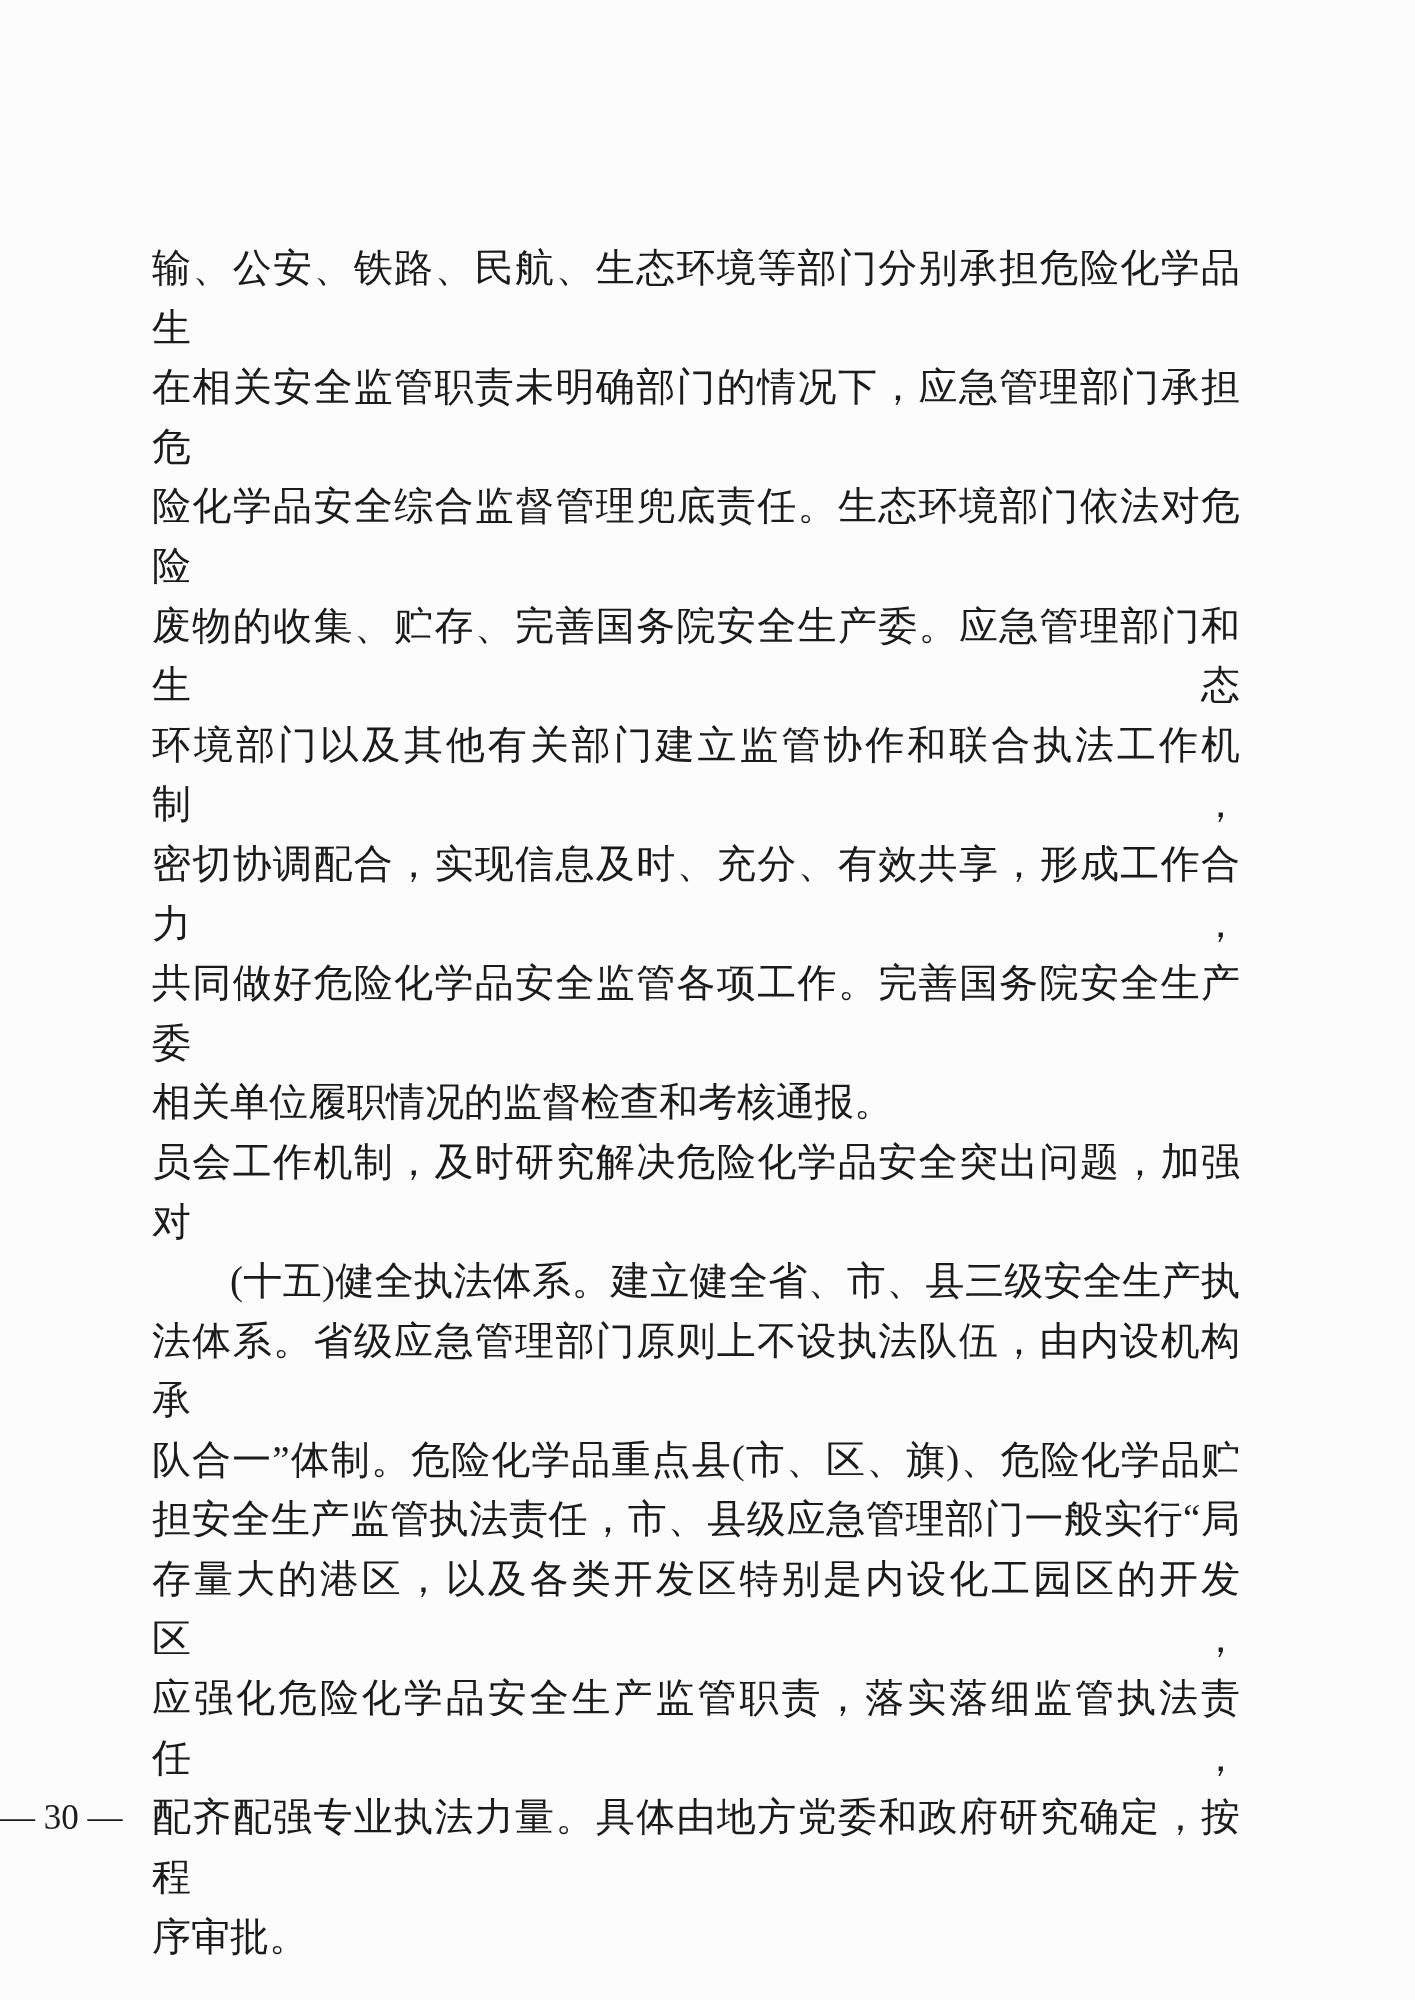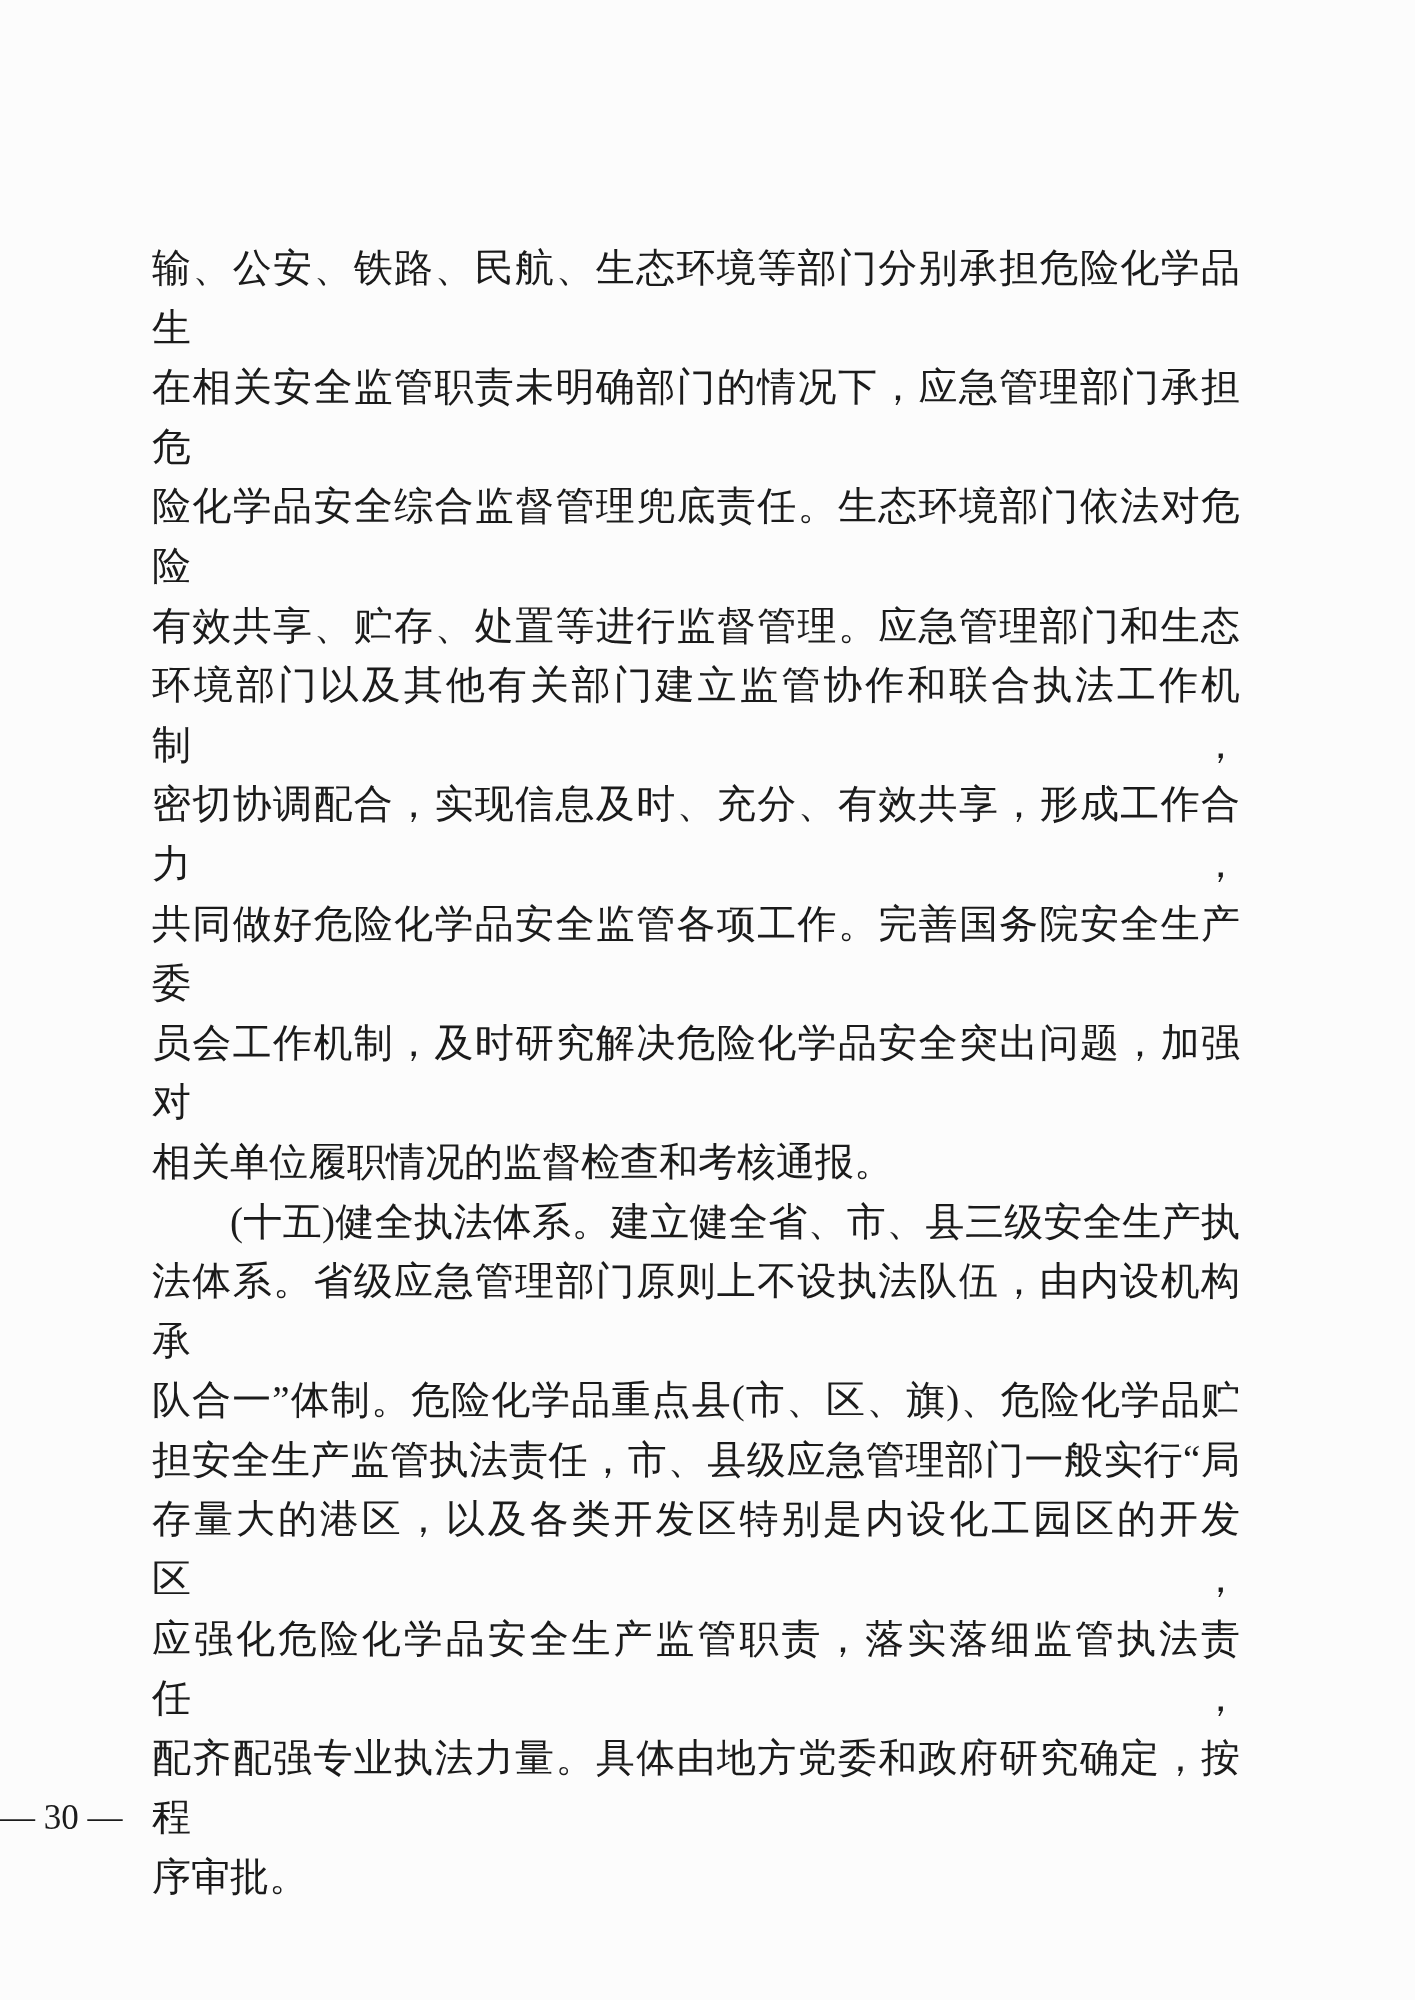--- a/index.html
+++ b/index.html
@@ -47,26 +47,26 @@
   }
 </style>
 </head>
 <body>
 
 <div class="page">
   <div class="text-block">
       <div class="line">输、公安、铁路、民航、生态环境等部门分别承担危险化学品生</div>
       <div class="line">在相关安全监管职责未明确部门的情况下，应急管理部门承担危</div>
       <div class="line">险化学品安全综合监督管理兜底责任。生态环境部门依法对危险</div>
-      <div class="line">有效共享、贮存、处置等进行监督管理。应急管理部门和生态</div>
+      <div class="line">废物的收集、贮存、完善国务院安全生产委。应急管理部门和生态</div>
       <div class="line">环境部门以及其他有关部门建立监管协作和联合执法工作机制，</div>
       <div class="line">密切协调配合，实现信息及时、充分、有效共享，形成工作合力，</div>
       <div class="line">共同做好危险化学品安全监管各项工作。完善国务院安全生产委</div>
+      <div class="line no-fill">相关单位履职情况的监督检查和考核通报。</div>
       <div class="line">员会工作机制，及时研究解决危险化学品安全突出问题，加强对</div>
-      <div class="line no-fill">相关单位履职情况的监督检查和考核通报。</div>
       <div class="line indent">(十五)健全执法体系。建立健全省、市、县三级安全生产执</div>
       <div class="line">法体系。省级应急管理部门原则上不设执法队伍，由内设机构承</div>
       <div class="line">队合一”体制。危险化学品重点县(市、区、旗)、危险化学品贮</div>
       <div class="line">担安全生产监管执法责任，市、县级应急管理部门一般实行“局</div>
       <div class="line">存量大的港区，以及各类开发区特别是内设化工园区的开发区，</div>
       <div class="line">应强化危险化学品安全生产监管职责，落实落细监管执法责任，</div>
       <div class="line">配齐配强专业执法力量。具体由地方党委和政府研究确定，按程</div>
       <div class="line no-fill">序审批。</div>
     </div>
   <div class="footer">

